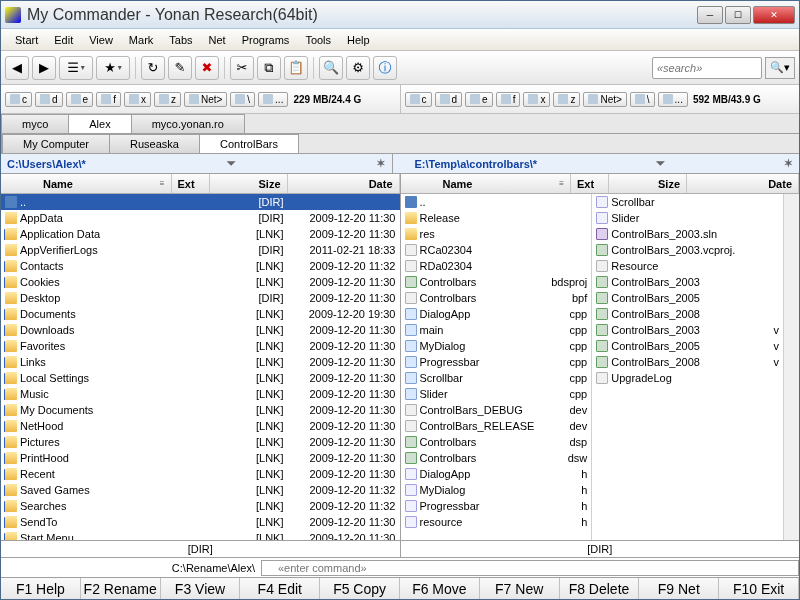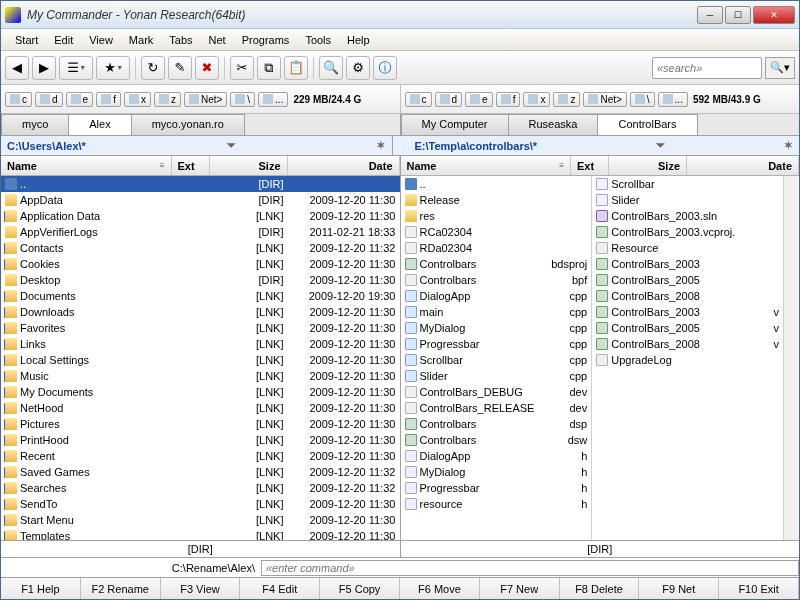--- a/index.html
+++ b/index.html
@@ -2,21 +2,21 @@
 <html><head>
 <meta charset="utf-8">
 <style>
 * { box-sizing: border-box; margin: 0; padding: 0; }
 body { font-family: "Segoe UI", Tahoma, sans-serif; font-size: 11px; background: #ece9d8; width: 800px; height: 600px; overflow: hidden; }
 
 .window { width: 800px; height: 600px; background: #fff; border: 1px solid #4a6a8c; display: flex; flex-direction: column; }
 
 .titlebar { height: 28px; background: linear-gradient(to bottom, #f8f8f8, #d8e4f0); display: flex; align-items: center; padding: 0 4px; border-bottom: 1px solid #b0c4de; }
 .titlebar .icon { width: 16px; height: 16px; background: linear-gradient(135deg,#ff0,#00f); border-radius: 2px; margin-right: 6px; }
-.titlebar .title { flex: 1; font-size: 12px; color: #333; font-style: italic; }
+.titlebar .title { flex: 1; font-size: 16px; color: #333; }
 .winbtns { display: flex; gap: 2px; }
 .winbtn { width: 26px; height: 18px; border: 1px solid #888; background: linear-gradient(#f4f4f4,#d0d0d0); border-radius: 2px; display: flex; align-items: center; justify-content: center; font-size: 9px; }
 .winbtn.close { background: linear-gradient(#f28080,#c02020); color: #fff; width: 42px; }
 
 .menubar { height: 22px; display: flex; align-items: center; padding: 0 6px; background: linear-gradient(#fdfdfd,#ebe8de); border-bottom: 1px solid #c0c0c0; }
 .menu-item { padding: 2px 8px; cursor: default; }
 
 .toolbar { height: 34px; display: flex; align-items: center; padding: 2px 4px; gap: 3px; background: linear-gradient(#fff,#e8e8e8); border-bottom: 1px solid #c0c0c0; }
 .tb { width: 24px; height: 24px; border: 1px solid #b8b8b8; border-radius: 3px; background: linear-gradient(#fefefe,#e8e8e8); display: flex; align-items: center; justify-content: center; font-size: 13px; cursor: default; }
 .tb.drop { width: 34px; }
@@ -26,39 +26,39 @@
 .search-box { width: 110px; height: 22px; border: 1px solid #a0a0a0; border-radius: 2px; padding: 0 4px; font-size: 11px; color: #888; font-style: italic; }
 .search-go { width: 30px; height: 22px; border: 1px solid #a0a0a0; background: #f0f0f0; display:flex;align-items:center;justify-content:center; }
 
 .drivebar-wrap { display: flex; border-bottom: 1px solid #c0c0c0; }
 .drivebar { flex: 1; display: flex; align-items: center; gap: 3px; padding: 2px 4px; background: linear-gradient(#fff,#ececec); height: 28px; overflow:hidden; }
 .drivebar + .drivebar { border-left: 1px solid #c0c0c0; }
 .drv { border: 1px solid #a0a0a0; border-radius: 2px; background: linear-gradient(#fefefe,#e6e6e6); padding: 1px 4px; font-size: 10px; display:flex; align-items:center; gap:2px; cursor:default; }
 .drv-icon { width:10px; height:10px; background:#bcd; border-radius:1px; display:inline-block;}
 .drv-free { font-size: 10px; font-weight: bold; color: #000; margin-left:2px; white-space:nowrap;}
 
-.tabs-wrap { display: flex; }
+.tabs-wrap { display: flex; flex-direction: column; }
 .tabrow { flex: 1; display: flex; height: 22px; background: #e8e8e8; border-bottom: 1px solid #a0a0a0; overflow:hidden;}
 .tabrow + .tabrow { border-left: 1px solid #a0a0a0; }
 .tab { padding: 3px 20px; border: 1px solid #a0a0a0; border-bottom:none; margin-right:-1px; background: linear-gradient(#f0f0f0,#d8d8d8); font-size:11px; cursor:default;}
 .tab.active { background: #fff; font-weight:normal;}
 
 .paths-wrap { display: flex; }
 .path { flex: 1; padding: 3px 6px; background: #e8f0fc; border-bottom: 1px solid #a0a0a0; font-size: 11px; color: #1040a0; font-weight:bold; display:flex; align-items:center; gap:4px;}
 .path + .path { border-left: 1px solid #a0a0a0; padding-left: 22px; }
 .path .gear { margin-left:auto; font-size:11px; color:#666;}
 
 .panels { flex: 1; display: flex; overflow: hidden; }
 .panel { flex: 1; display: flex; flex-direction: column; background: #fff; overflow: hidden; }
 .panel + .panel { border-left: 1px solid #a0a0a0; }
 
 .colhdr { display: flex; height: 20px; background: linear-gradient(#fdfdfd,#e4e4e4); border-bottom: 1px solid #b0b0b0; }
 .ch { padding: 3px 6px; border-right: 1px solid #c8c8c8; font-size: 11px; font-weight:bold; display:flex; align-items:center; justify-content:space-between;}
 .ch .arr { font-size:8px; color:#555;}
-.ch-name { flex: 1; }
+.ch-name { flex: 1; margin-left: 36px; }
 .ch-ext { width: 38px; }
 .ch-size { width: 78px; text-align:right; justify-content:flex-end;}
 .ch-date { width: 112px; text-align:right; justify-content:flex-end;}
 
 .filelist { flex: 1; overflow: hidden; }
 .row { display: flex; height: 16px; align-items: center; font-size: 11px; padding:0; }
 .row.selected { background: #2a5db0; color: #fff; }
 .cell-name { flex: 1; display:flex; align-items:center; gap:3px; padding-left:4px; overflow:hidden; white-space:nowrap;}
 .cell-ext { width: 38px; }
 .cell-size { width: 78px; text-align:right; padding-right:4px;}
@@ -80,24 +80,24 @@
 
 .scrolltrack { width:16px; background:#f0f0f0; border-left:1px solid #d0d0d0;}
 
 .statusbar-wrap{display:flex; border-top:1px solid #a0a0a0;}
 .status { flex:1; padding:2px 6px; display:flex; font-size:11px;}
 .status + .status { border-left:1px solid #a0a0a0;}
 .status .dir{flex:1; text-align:center;}
 
 .cmdbar { display:flex; border-top:1px solid #a0a0a0; height:20px; align-items:center;}
 .cmdpath { padding:0 6px; font-size:11px; text-align:right; width:260px;}
-.cmdin { flex:1; border:1px solid #a0a0a0; height:16px; font-size:11px; color:#888; font-style:italic; padding:0 4px;}
+.cmdin { flex:1; border:1px solid #a0a0a0; height:16px; font-size:11px; color:#888; padding:0 16px;}
 
 .fnbar { display:flex; border-top:1px solid #a0a0a0; height:22px;}
-.fn { flex:1; border-right:1px solid #c0c0c0; display:flex; align-items:center; justify-content:center; font-size:11px; background:linear-gradient(#fafafa,#e8e8e8); cursor:default;}
+.fn { flex:1; border-right:1px solid #c0c0c0; display:flex; align-items:center; justify-content:center; font-size:14px; background:linear-gradient(#fafafa,#e8e8e8); cursor:default;}
 </style>
 </head>
 <body>
 
 <div class="window">
 
   <div class="titlebar">
     <span class="icon"></span>
     <span class="title">My Commander - Yonan Research(64bit)</span>
     <div class="winbtns">

